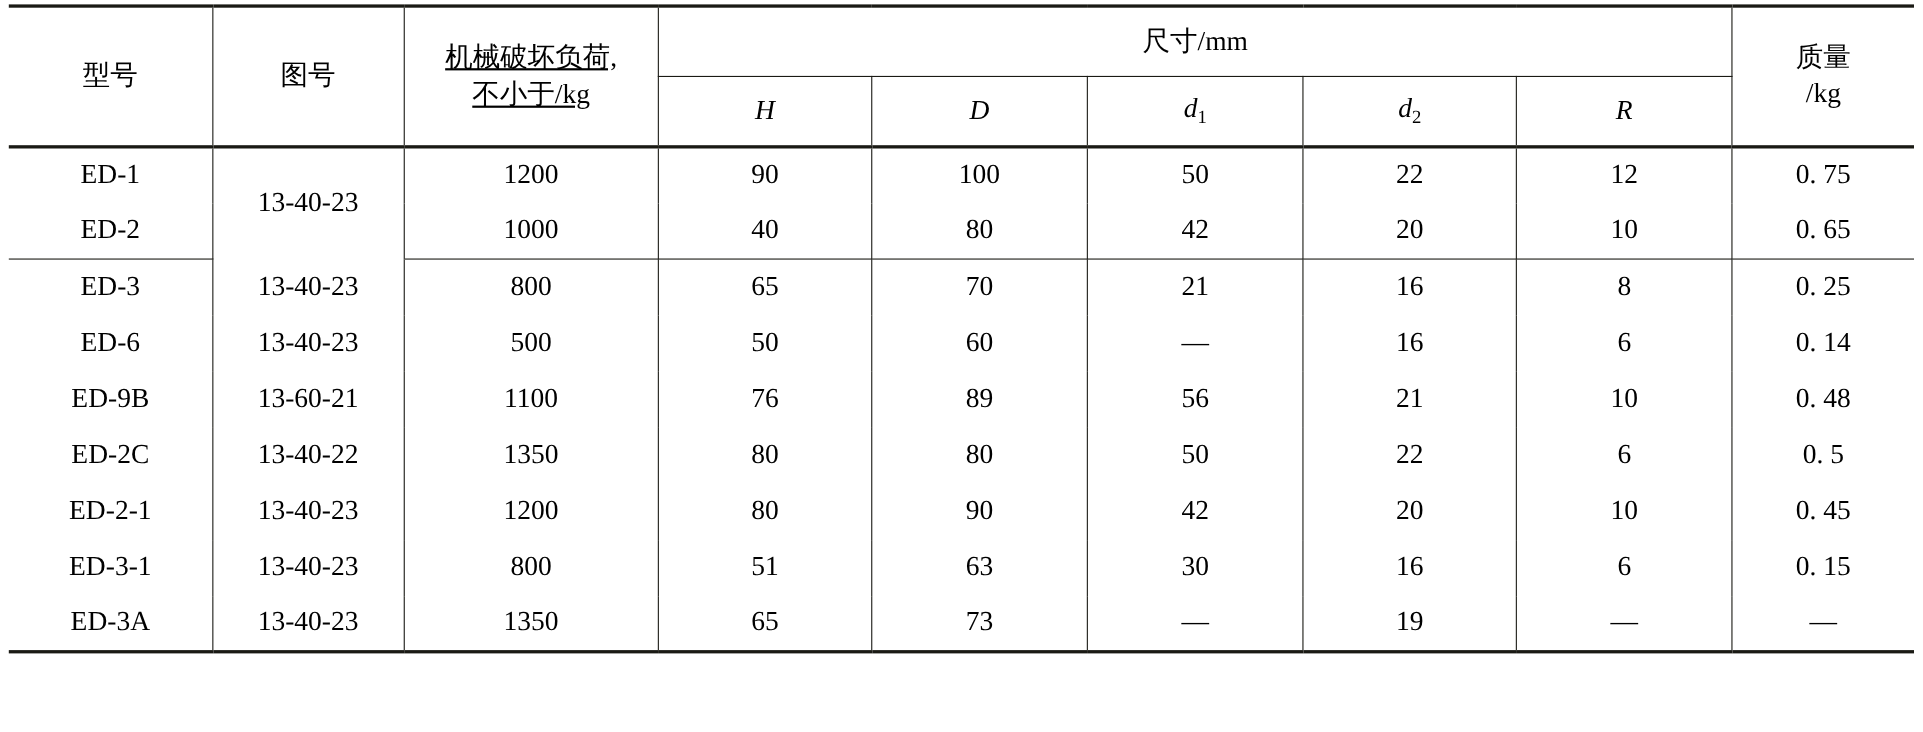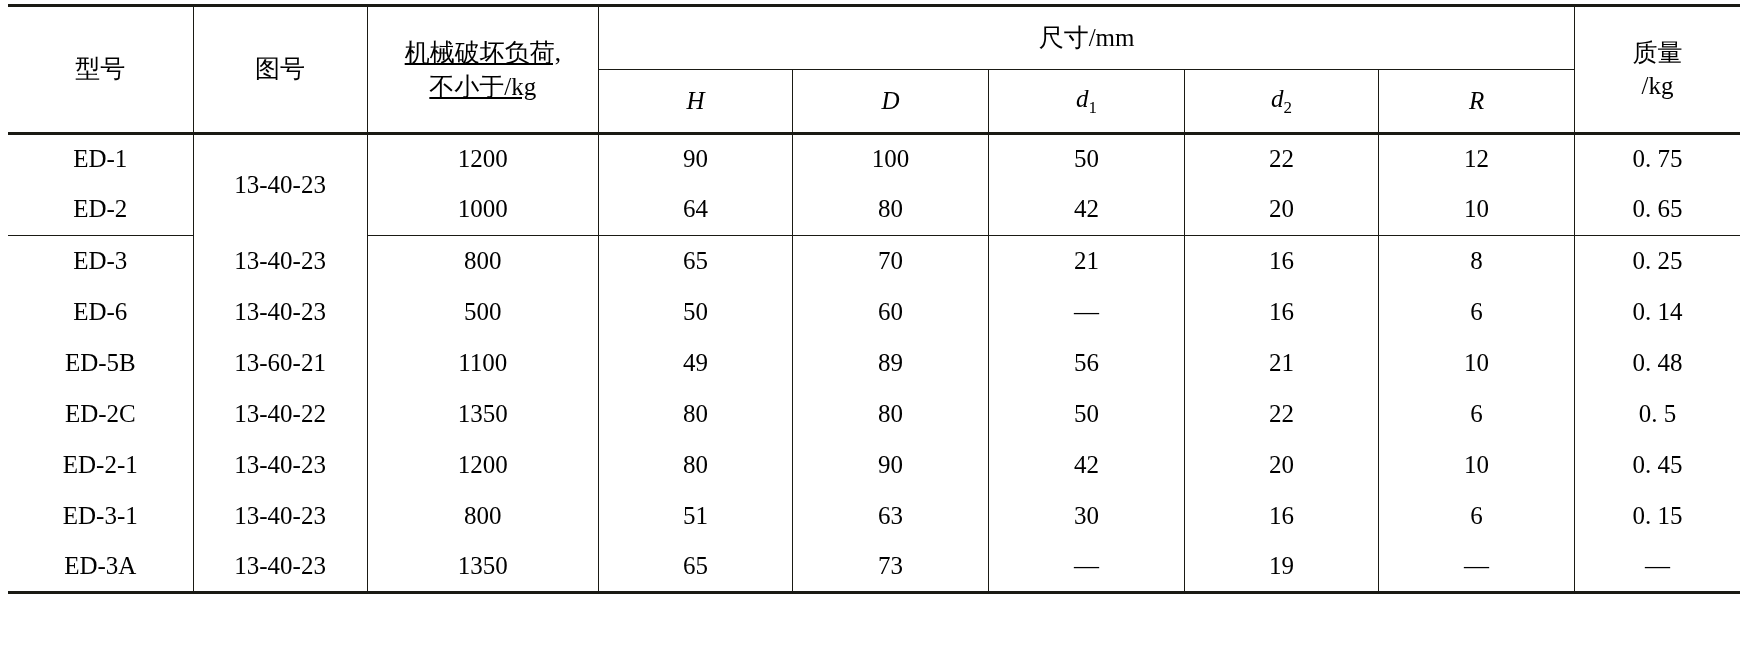--- a/index.html
+++ b/index.html
@@ -148,21 +148,21 @@
         <td class="rule-right-thin">100</td>
         <td class="rule-right-thin">50</td>
         <td class="rule-right-thin">22</td>
         <td class="rule-right-thin">12</td>
         <td>0. 75</td>
       </tr>
 
       <tr class="cell-row">
         <td class="rule-right-thin rule-bottom-thin">ED-2</td>
         <td class="rule-right-thin rule-bottom-thin">1000</td>
-        <td class="rule-right-thin rule-bottom-thin">64</td>
+        <td class="rule-right-thin rule-bottom-thin">40</td>
         <td class="rule-right-thin rule-bottom-thin">80</td>
         <td class="rule-right-thin rule-bottom-thin">42</td>
         <td class="rule-right-thin rule-bottom-thin">20</td>
         <td class="rule-right-thin rule-bottom-thin">10</td>
         <td class="rule-bottom-thin">0. 65</td>
       </tr>
 
       <tr class="cell-row">
         <td class="rule-right-thin">ED-3</td>
         <td class="rule-right-thin">13-40-23</td>
@@ -181,24 +181,24 @@
         <td class="rule-right-thin">500</td>
         <td class="rule-right-thin">50</td>
         <td class="rule-right-thin">60</td>
         <td class="rule-right-thin dash">—</td>
         <td class="rule-right-thin">16</td>
         <td class="rule-right-thin">6</td>
         <td>0. 14</td>
       </tr>
 
       <tr class="cell-row">
-        <td class="rule-right-thin">ED-5B</td>
+        <td class="rule-right-thin">ED-9B</td>
         <td class="rule-right-thin">13-60-21</td>
         <td class="rule-right-thin">1100</td>
-        <td class="rule-right-thin">49</td>
+        <td class="rule-right-thin">76</td>
         <td class="rule-right-thin">89</td>
         <td class="rule-right-thin">56</td>
         <td class="rule-right-thin">21</td>
         <td class="rule-right-thin">10</td>
         <td>0. 48</td>
       </tr>
 
       <tr class="cell-row">
         <td class="rule-right-thin">ED-2C</td>
         <td class="rule-right-thin">13-40-22</td>

